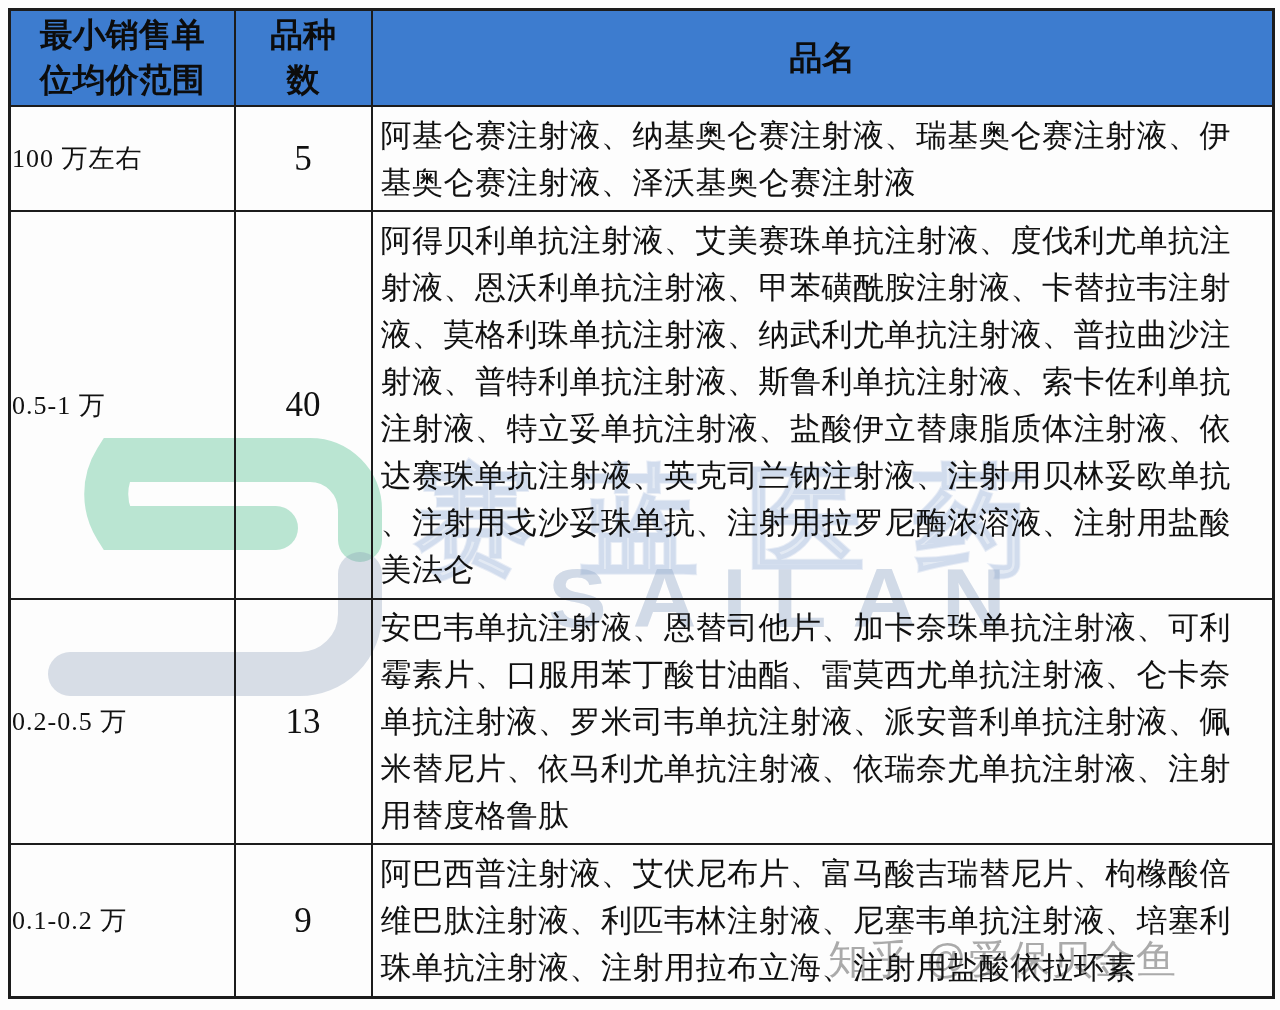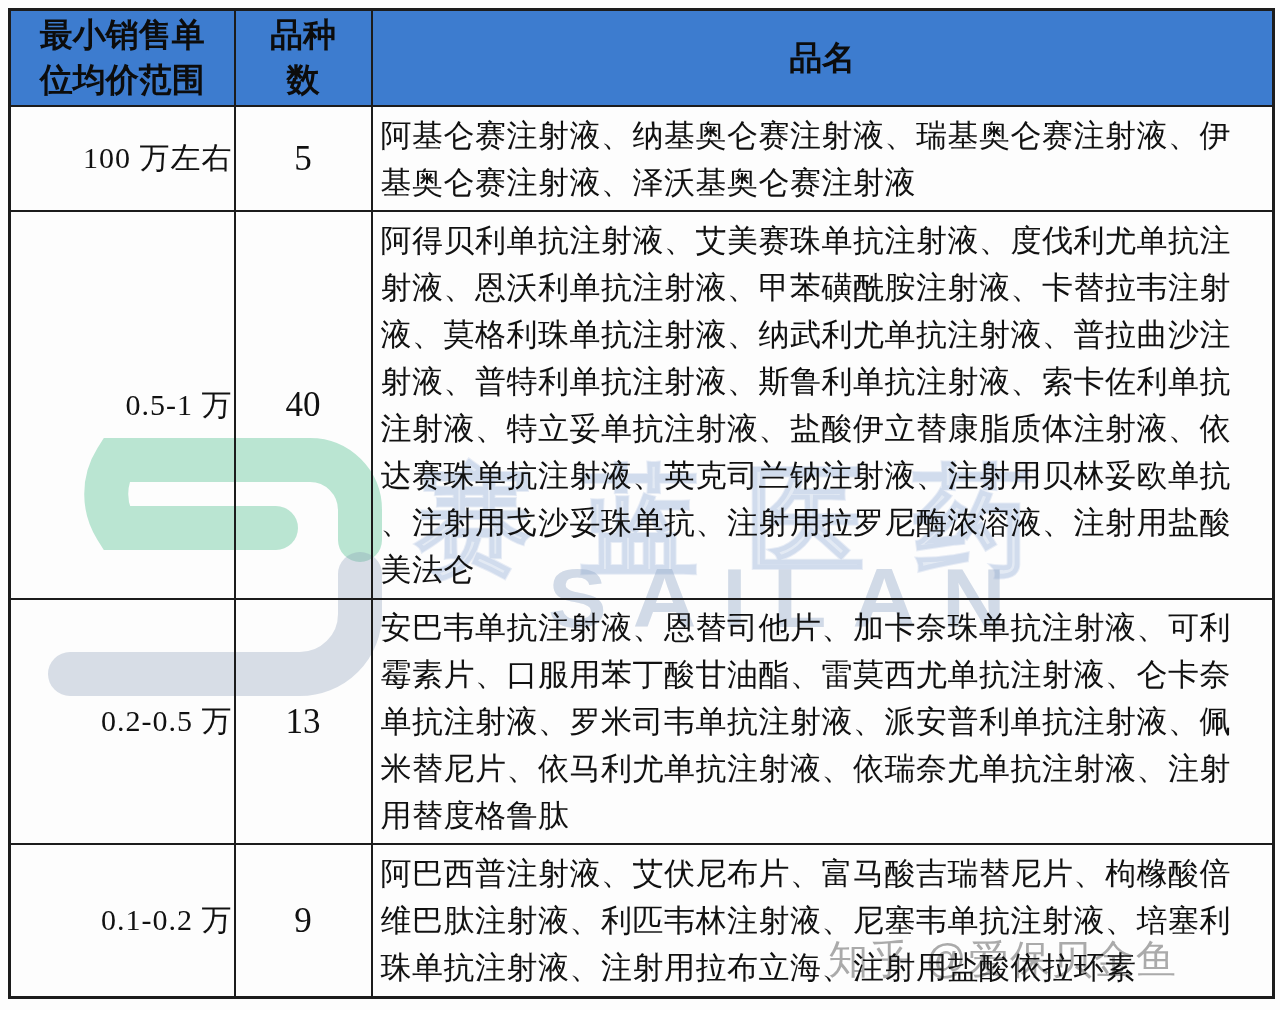--- a/index.html
+++ b/index.html
@@ -46,21 +46,21 @@
   th,td{border:2px solid #1c1c1c;vertical-align:middle;}
   table{border:3px solid #1c1c1c;}
   thead th{
     background:#3D7CCF;
     font-weight:bold;font-size:33px;line-height:46px;
     color:#0c0c0c;text-align:center;height:92px;
   }
   th .wrap5{display:inline-block;width:5.05em;line-height:45px;line-break:anywhere;}
   th .wrap2{display:inline-block;width:2.4em;line-height:45px;line-break:anywhere;}
   td.range{
-    text-align:right;font-size:30px;letter-spacing:1px;white-space:nowrap;
+    text-align:left;font-size:26px;letter-spacing:1px;white-space:nowrap;
   }
   td.count{text-align:center;font-size:35px;}
   td.names{
     font-size:31px;line-height:47px;
     padding:4px 20px 4px 8px;text-align:left;
     line-break:anywhere;letter-spacing:0.5px;
   }
   tr.r1 td{height:95px;}
   tr.r2 td{height:46px;}
   tr.r3 td{height:378px;}

